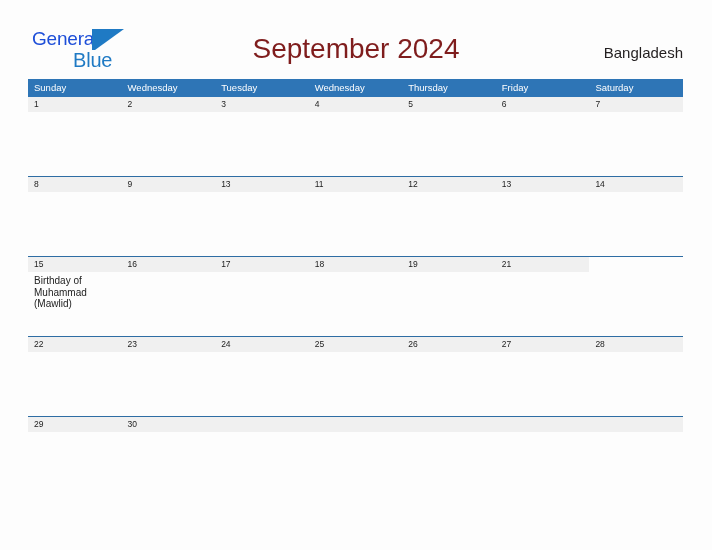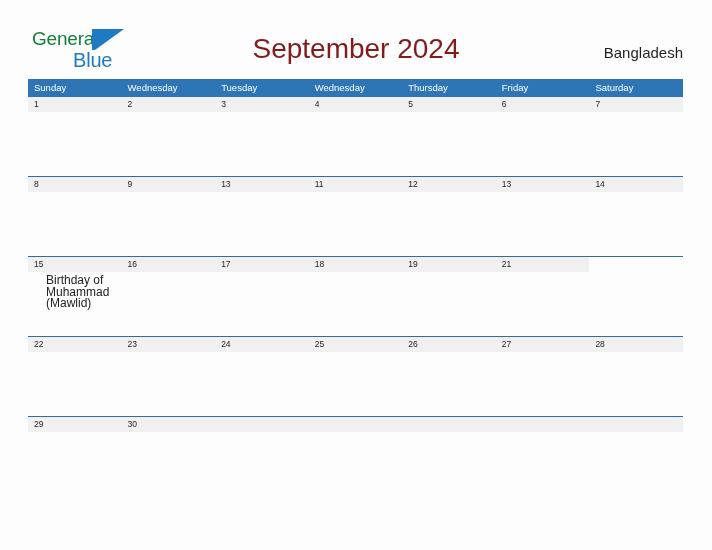--- a/index.html
+++ b/index.html
@@ -29,21 +29,21 @@
     left: 32px;
     top: 28px;
     width: 140px;
     height: 44px;
   }
   #logo-general {
     position: absolute;
     left: 0;
     top: 0;
     font-size: 19px;
-    color: #15803d;
+    color: #1d4ed8;
     letter-spacing: -0.2px;
     line-height: 22px;
     white-space: nowrap;
   }
   #logo-bar {
     position: absolute;
     left: 60px;
     top: 1px;
     width: 3px;
     height: 21px;
@@ -146,25 +146,24 @@
     line-height: 15px;
   }
   .day-cell.empty .day-number-band {
     color: transparent;
   }
   .day-body {
     box-sizing: border-box;
     padding: 3px 6px 0 6px;
   }
   .event-text {
-    font-size: 12px;
+    font-size: 10px;
     color: #222222;
     line-height: 11.5px;
     white-space: pre-line;
-    margin-left: 12px;
   }
 
   
   .week-row.h-81 .day-body { height: 64px; }
 </style>
 </head>
 <body>
 
 <div id="header">
 

